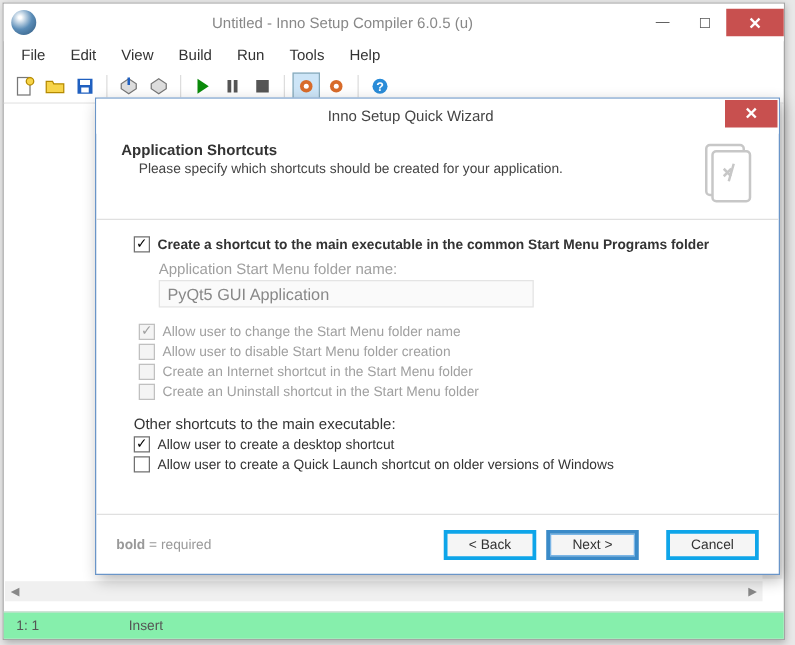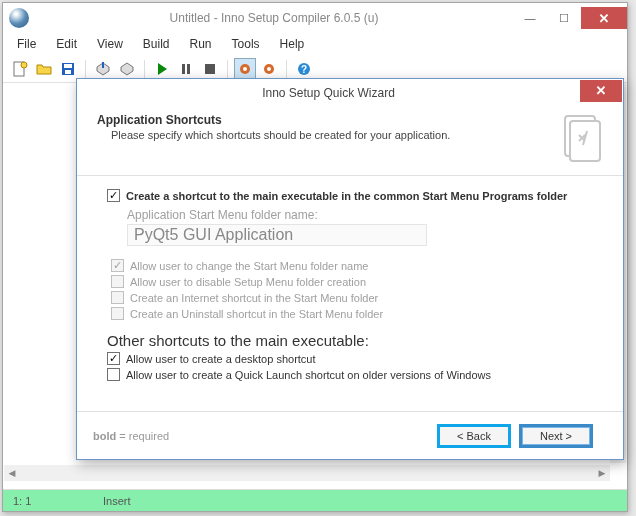--- a/index.html
+++ b/index.html
@@ -50,22 +50,22 @@
   .dlg-body { padding: 10px 30px 0 30px; font-size:11px; color:#333; }
   .row { display:flex; align-items:center; margin: 3px 0; }
   .row.indent { margin-left: 4px; }
   .row label { margin-left:6px; }
   .row.disabled { color:#a0a0a0; }
   .chk { width:13px; height:13px; border:1px solid #707070; background:#fff; display:inline-flex;align-items:center;justify-content:center; }
   .chk.checked::after { content:"✓"; font-size:11px; color:#000; line-height:1; }
   .chk.disabled { border-color:#c0c0c0; background:#f4f4f4; }
   .chk.disabled.checked::after { color:#a0a0a0; }
   .caption { color:#a0a0a0; margin: 6px 0 2px 20px; font-size:12px; }
-  .dlg-body input.txt { margin-left:20px; width:300px; height:22px; padding:2px 6px; font-size:16px; color:#888; background:#fafafa; border:1px solid #e4e4e4; }
-  .subhead2 { font-size:15px; margin:12px 0 0 0; color:#333; }
+  .dlg-body input.txt { margin-left:20px; width:300px; height:22px; padding:2px 6px; font-size:13px; color:#888; background:#fafafa; border:1px solid #e4e4e4; }
+  .subhead2 { font-size:12px; margin:12px 0 0 0; color:#333; }
 
   .dlg-foot { position:absolute; left:0; right:0; bottom:0; height:48px; border-top:1px solid #e0e0e0; display:flex; align-items:center; padding:0 16px; }
   .req { color:#999; font-size:11px; }
   .req b { font-weight:bold; color:#999; }
   .spacer { flex:1; }
   .btn { min-width:74px; height:24px; margin-left:8px; background:#f5f5f5; border:3px solid #0ea5e9; font-size:11px; color:#333; display:inline-flex;align-items:center;justify-content:center; padding:0 12px; }
   .btn.primary { border-color:#3a8ac8; box-shadow: inset 0 0 0 1px #7ab5e6; }
 
 </style>
 </head>
@@ -207,21 +207,21 @@
     <div class="caption">Application Start Menu folder name:</div>
     <input class="txt" type="text" value="PyQt5 GUI Application" style="">
 
     <div style="height:10px;"></div>
     <div class="row disabled indent">
       <span class="chk disabled checked"></span>
       <label>Allow user to change the Start Menu folder name</label>
     </div>
     <div class="row disabled indent">
       <span class="chk disabled"></span>
-      <label>Allow user to disable Setup Menu folder creation</label>
+      <label>Allow user to disable Start Menu folder creation</label>
     </div>
     <div class="row disabled indent">
       <span class="chk disabled"></span>
       <label>Create an Internet shortcut in the Start Menu folder</label>
     </div>
     <div class="row disabled indent">
       <span class="chk disabled"></span>
       <label>Create an Uninstall shortcut in the Start Menu folder</label>
     </div>
 
@@ -235,14 +235,15 @@
       <label>Allow user to create a Quick Launch shortcut on older versions of Windows</label>
     </div>
   </div>
 
   <div class="dlg-foot">
     <span class="req"><b>bold</b><span> = required</span></span>
     <span class="spacer"></span>
     <span class="btn">&lt;  Back</span>
     <span class="btn primary">Next  &gt;</span>
     <span style="width:14px;"></span>
+    <span class="btn">Cancel</span>
   </div>
 </div>
 
 </body></html>

